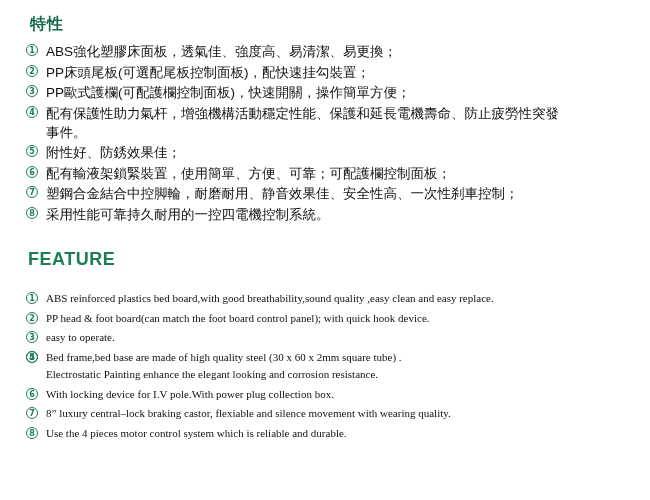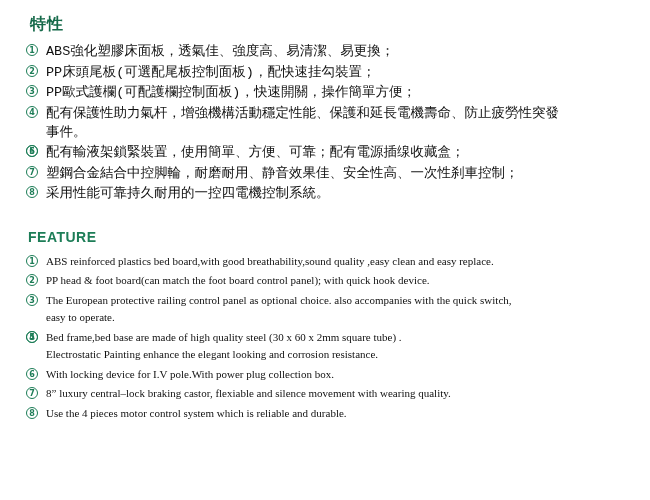--- a/index.html
+++ b/index.html
@@ -23,24 +23,24 @@
   }
 
   .section-title {
     font-size: 16px;
     font-weight: bold;
     color: #166a4a;
     letter-spacing: 1px;
     margin: 0 0 7px 4px;
   }
   .section-title.feature {
-    font-size: 14px;
+    font-size: 18px;
     color: #1d7d57;
     letter-spacing: 0.5px;
-    margin-bottom: 8px;
+    margin-bottom: 20px;
     margin-left: 2px;
   }
 
   .list {
     margin: 0;
     padding: 0;
     list-style: none;
   }
   .list li {
     position: relative;
@@ -60,21 +60,21 @@
     line-height: 12px;
     text-align: center;
     font-family: "DejaVu Sans", sans-serif;
     font-weight: bold;
     box-sizing: border-box;
   }
   .cn .line {
     font-size: 13.5px;
     line-height: 19px;
     color: #111111;
-    font-family: Liberation Mono, monospace;
+    font-family: Liberation Sans, sans-serif;
     letter-spacing: 0px;
   }
   .cn li {
     margin-bottom: 1.5px;
   }
   .en .line {
     font-size: 11px;
     line-height: 17.5px;
     color: #111111;
     font-family: "Liberation Serif", serif;
@@ -104,24 +104,25 @@
     <li>
       <span class="num">3</span>
       <div class="line">PP歐式護欄(可配護欄控制面板)，快速開關，操作簡單方便；</div>
     </li>
     <li>
       <span class="num">4</span>
       <div class="line">配有保護性助力氣杆，增強機構活動穩定性能、保護和延長電機壽命、防止疲勞性突發事件。</div>
     </li>
     <li>
       <span class="num">5</span>
+      <div class="line">附性好、防銹效果佳；</div>
     </li>
     <li>
       <span class="num">6</span>
-      <div class="line">配有輸液架鎖緊裝置，使用簡單、方便、可靠；配有電源插缐收藏盒；</div>
+      <div class="line">配有輸液架鎖緊裝置，使用簡單、方便、可靠；可配護欄控制面板；</div>
     </li>
     <li>
       <span class="num">7</span>
       <div class="line">塑鋼合金結合中控脚輪，耐磨耐用、静音效果佳、安全性高、一次性刹車控制；</div>
     </li>
     <li>
       <span class="num">8</span>
       <div class="line">采用性能可靠持久耐用的一控四電機控制系統。</div>
     </li>
   </ul>
@@ -133,21 +134,20 @@
     <li>
       <span class="num">1</span>
       <div class="line">ABS reinforced plastics bed board,with good breathability,sound quality ,easy clean and easy replace.</div>
     </li>
     <li>
       <span class="num">2</span>
       <div class="line">PP head &amp; foot board(can match the foot board control panel);  with quick hook device.</div>
     </li>
     <li>
       <span class="num">3</span>
-      <div class="line">The European protective railing control panel as optional choice. also accompanies with the quick switch,</div>
       <div class="line">easy to operate.</div>
     </li>
     <li>
       <span class="num">4</span>
     </li>
     <li>
       <span class="num">5</span>
       <div class="line">Bed frame,bed base are made of high quality steel (30 x 60 x 2mm square tube) .</div>
       <div class="line">Electrostatic Painting enhance the elegant looking and corrosion resistance.</div>
     </li>

